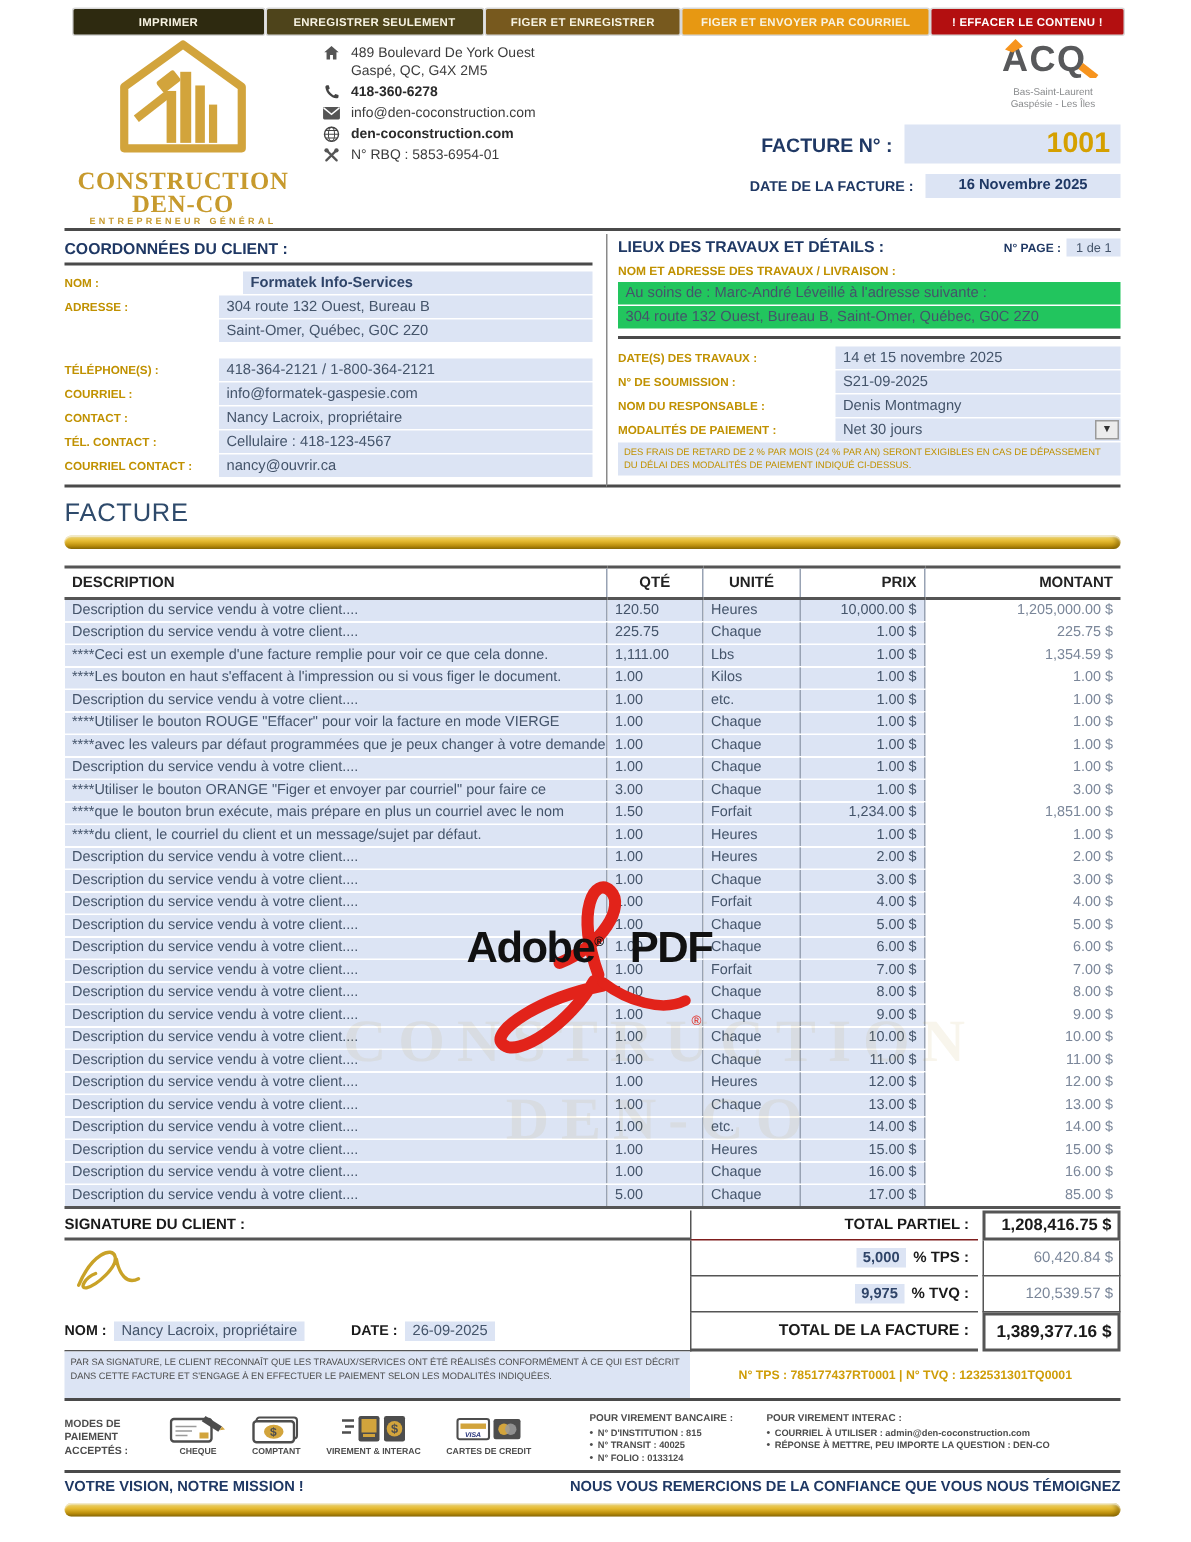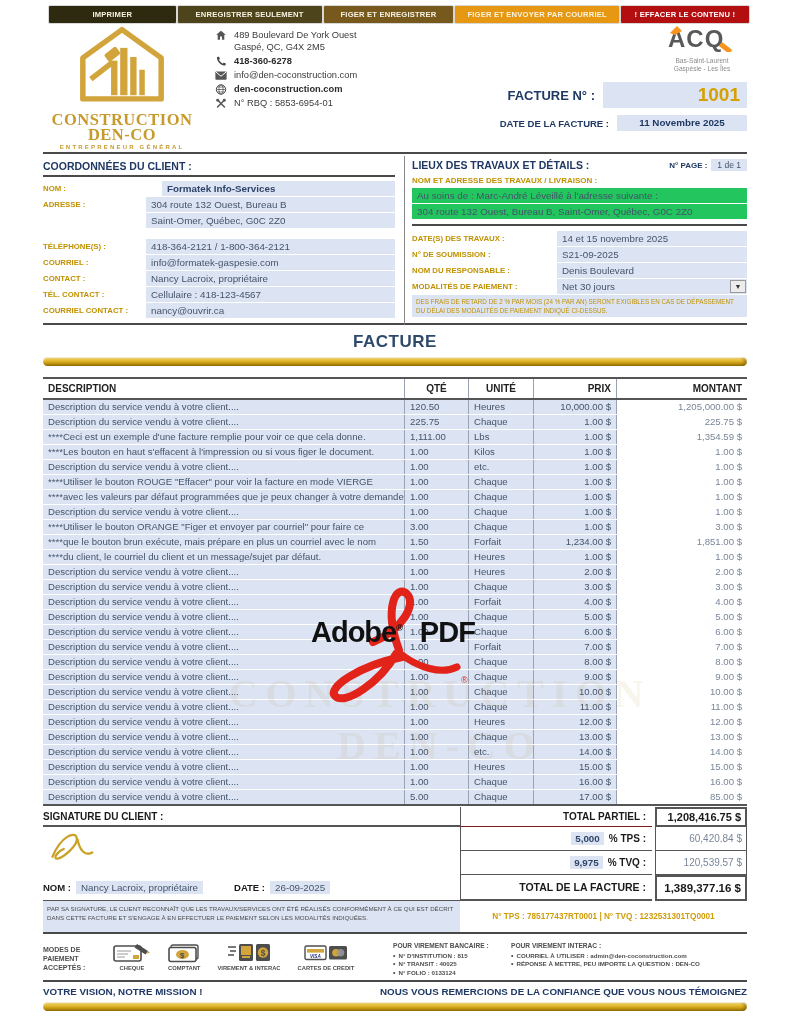--- a/index.html
+++ b/index.html
@@ -59,21 +59,21 @@
   .waddr{background:#22c55e;font-size:9.8px;color:#44546a;padding:1px 5px;line-height:13px;margin-bottom:1px;}
   .wrow{display:flex;margin-bottom:1px;}
   .wlabel{width:145px;flex:none;font-size:7.8px;font-weight:bold;color:#c09100;padding-top:3px;}
   .wval-wrap{flex:1;display:flex;background:#dce4f4;}
   .wval{flex:1;font-size:9.8px;color:#44546a;padding:1px 5px;line-height:13px;}
   .dd{display:none;width:14px;background:#ececec;border:1px solid #9a9a9a;align-items:center;justify-content:center;
       font-size:7px;color:#333;margin:1px;}
   .f-dropdown .dd{display:flex;}
   .wnote{background:#dce4f4;color:#c09100;font-size:6.3px;line-height:1.45;padding:2px 4px;margin-top:1px;}
   
-  .facture-title{text-align:center;font-size:17px;font-weight:bold;color:#2e4a6b;letter-spacing:.5px;margin:7px 0 5px;}
+  .facture-title{font-size:17px;font-weight:normal;color:#2e4a6b;letter-spacing:.5px;margin:7px 0 5px;}
   .goldbar{height:9px;border-radius:5px;
            background:linear-gradient(180deg,#f6e289 0%,#e6bb32 40%,#bb8e0b 78%,#8d6c08 100%);
            box-shadow:inset 0 1px 1px rgba(255,255,255,.75), inset -3px 0 3px rgba(120,90,0,.5);}
   
   table.inv{width:704px;border-collapse:collapse;margin-top:11px;border-bottom:2.5px solid #555;table-layout:fixed;}
   .inv th{font-size:10px;font-weight:bold;color:#222;border-top:2.5px solid #555;border-bottom:2.5px solid #555;
           height:19px;padding:0 5px;background:#fff;text-align:left;}
   .inv th.c-qty,.inv th.c-unit{text-align:center;}
   .inv th.c-price,.inv th.c-amt{text-align:right;}
   .inv td{height:14px;line-height:14px;font-size:9.6px;color:#44546a;padding:0 5px;border-bottom:1px solid #fff;
@@ -213,21 +213,21 @@
           <div class="acq-region">
             <span>Bas-Saint-Laurent</span><br><span>Gaspésie - Les Îles</span>
           </div>
         </div>
         <div class="facture-row">
           <span class="facture-label">FACTURE N° :</span>
           <span class="facture-box">1001</span>
         </div>
         <div class="date-row">
           <span class="date-label">DATE DE LA FACTURE :</span>
-          <span class="date-box">11 Novembre 2025</span>
+          <span class="date-box">16 Novembre 2025</span>
         </div>
       </div>
     </div>
 
     <div class="hr2"></div>
 
     <div class="cols">
       <div class="client">
         <div class="sec-head">COORDONNÉES DU CLIENT :</div>
         <div>
@@ -301,21 +301,21 @@
               <span class="wlabel">N° DE SOUMISSION :</span>
               <span class="wval-wrap">
                 <span class="wval">S21-09-2025</span>
 
               </span>
             </div>
 
             <div class="wrow">
               <span class="wlabel">NOM DU RESPONSABLE :</span>
               <span class="wval-wrap">
-                <span class="wval">Denis Boulevard</span>
+                <span class="wval">Denis Montmagny</span>
 
               </span>
             </div>
 
             <div class="wrow f-dropdown">
               <span class="wlabel">MODALITÉS DE PAIEMENT :</span>
               <span class="wval-wrap">
                 <span class="wval">Net 30 jours</span>
                 <span class="dd">▼</span>
               </span>

